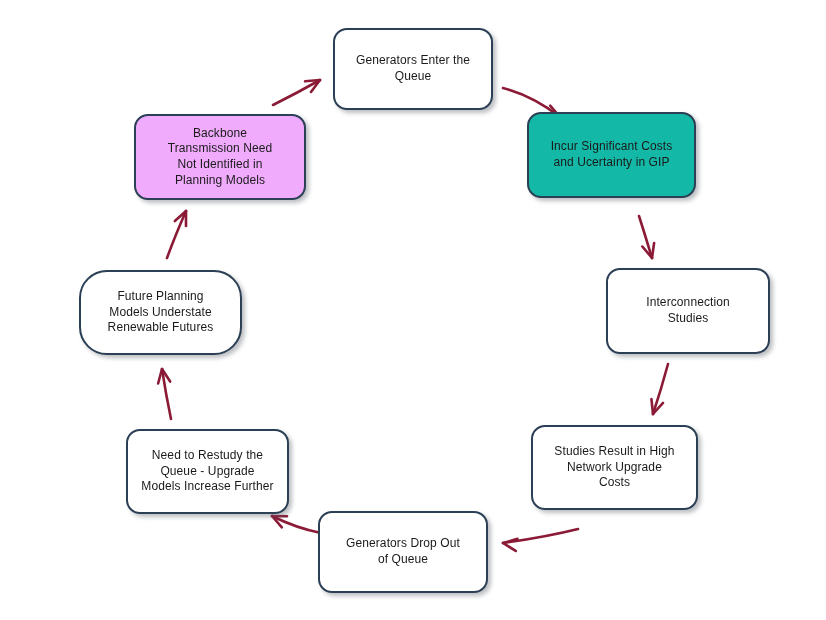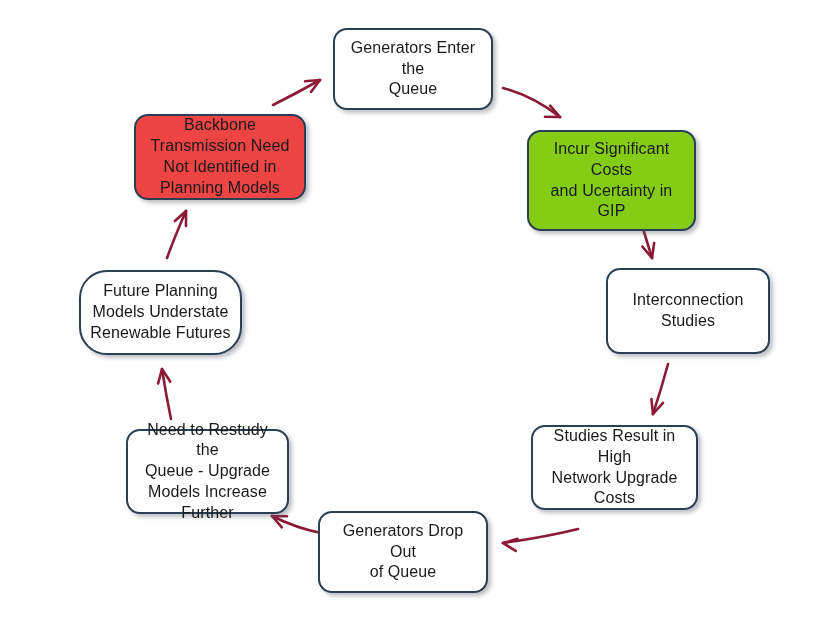--- a/index.html
+++ b/index.html
@@ -30,21 +30,21 @@
     box-sizing: border-box;
     background: #ffffff;
     border: 2px solid #2b3f55;
     border-radius: 14px;
     box-shadow: 3px 3px 4px rgba(90,95,105,0.40);
     display: flex;
     align-items: center;
     justify-content: center;
     text-align: center;
     color: #1a1a1a;
-    font-size: 16px;
+    font-size: 12px;
     line-height: 1.30;
     letter-spacing: 0.1px;
     padding: 4px 8px;
     white-space: pre-line;
   }
   .node-label {
     display: block;
     white-space: pre-line;
   }
 </style>
@@ -94,21 +94,21 @@
         <path d="M 320 80 L 310.9727746527193 91.9795326507094" stroke="#8b1a36" stroke-width="2.6" stroke-linecap="round" fill="none"></path>
         <path d="M 320 80 L 305.05707952862383 81.30733614121488" stroke="#8b1a36" stroke-width="2.6" stroke-linecap="round" fill="none"></path>
       </g>
     </svg>
 
   <div class="node" style="left: 333px; top: 28px; width: 160px; height: 82px; border-color: rgb(43, 63, 85); background: rgb(255, 255, 255); color: rgb(26, 26, 26);">
     <span class="node-label">Generators Enter the
 Queue</span>
   </div>
 
-  <div class="node" style="left: 527px; top: 130px; width: 169px; height: 101px; border-color: rgb(43, 63, 85); background: #84cc16; color: rgb(26, 26, 26);">
+  <div class="node" style="left: 527px; top: 112px; width: 169px; height: 86px; border-color: rgb(43, 63, 85); background: #14b8a6; color: rgb(26, 26, 26);">
     <span class="node-label">Incur Significant Costs
 and Ucertainty in GIP</span>
   </div>
 
   <div class="node" style="left: 578px; top: 268px; width: 164px; height: 86px; border-color: rgb(43, 63, 85); background: rgb(255, 255, 255); color: rgb(26, 26, 26); margin-left: 28px;">
     <span class="node-label">Interconnection
 Studies</span>
   </div>
 
   <div class="node" style="left: 531px; top: 425px; width: 167px; height: 85px; border-color: rgb(43, 63, 85); background: rgb(255, 255, 255); color: rgb(26, 26, 26);">
@@ -127,20 +127,20 @@
 Queue - Upgrade
 Models Increase Further</span>
   </div>
 
   <div class="node" style="left: 79px; top: 270px; width: 163px; height: 85px; border-color: rgb(43, 63, 85); background: rgb(255, 255, 255); color: rgb(26, 26, 26); border-radius: 28px;">
     <span class="node-label">Future Planning
 Models Understate
 Renewable Futures</span>
   </div>
 
-  <div class="node" style="left: 134px; top: 114px; width: 172px; height: 86px; border-color: rgb(43, 63, 85); background: #ef4444; color: rgb(26, 26, 26);">
+  <div class="node" style="left: 134px; top: 114px; width: 172px; height: 86px; border-color: rgb(43, 63, 85); background: #f0abfc; color: rgb(26, 26, 26);">
     <span class="node-label">Backbone
 Transmission Need
 Not Identified in
 Planning Models</span>
   </div>
 
 </div>
 
 </body></html>

